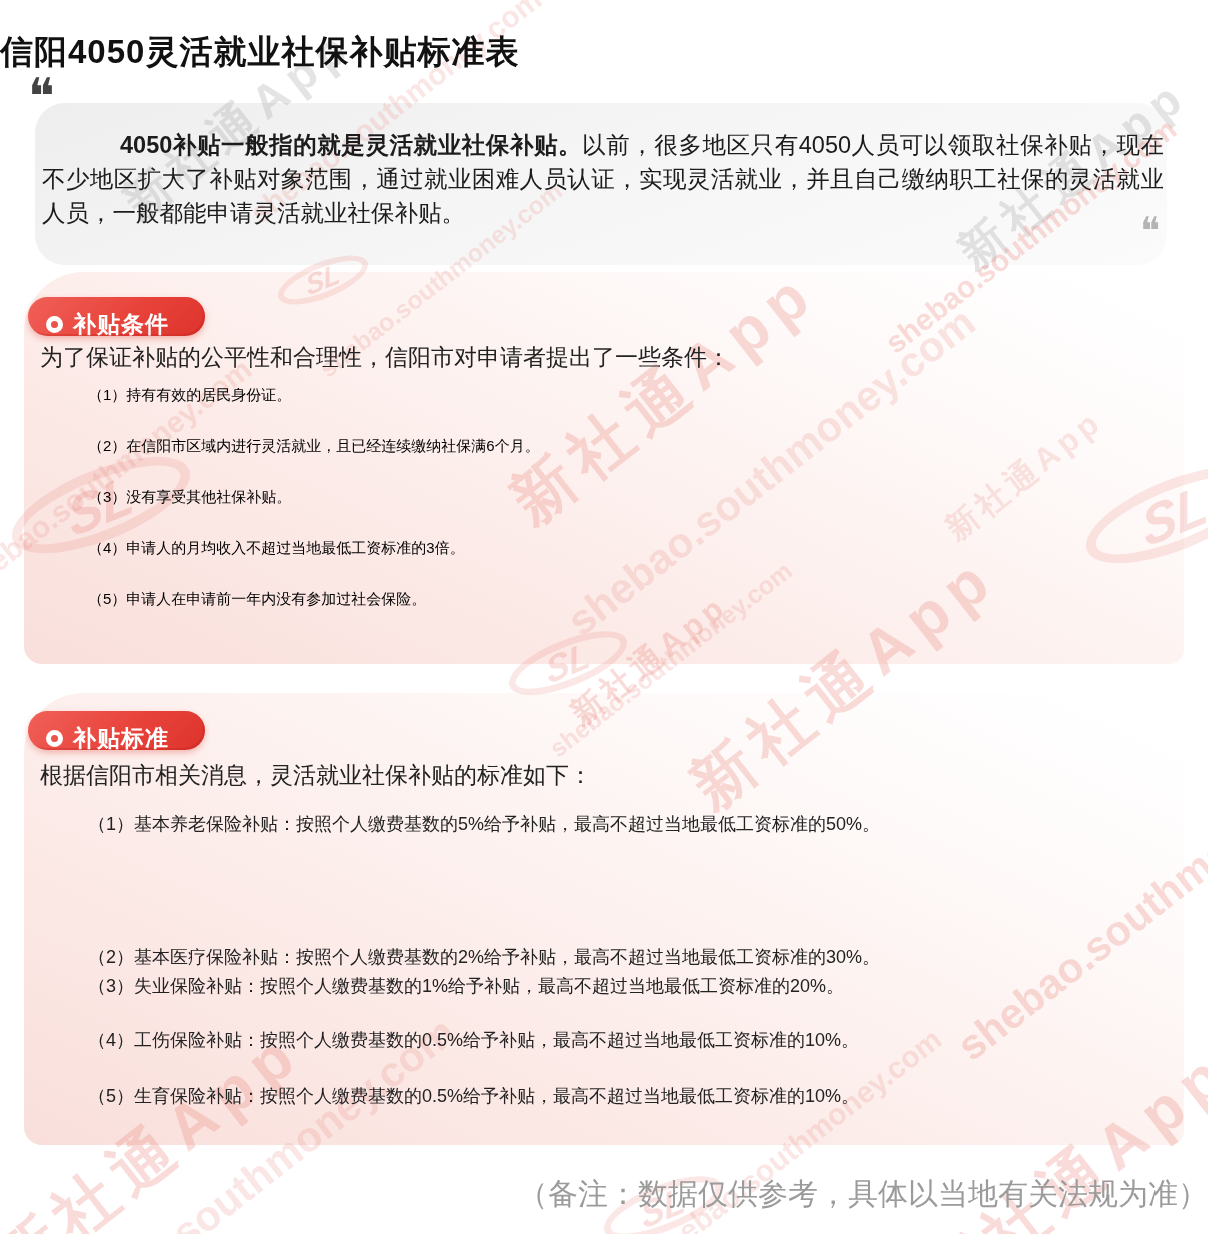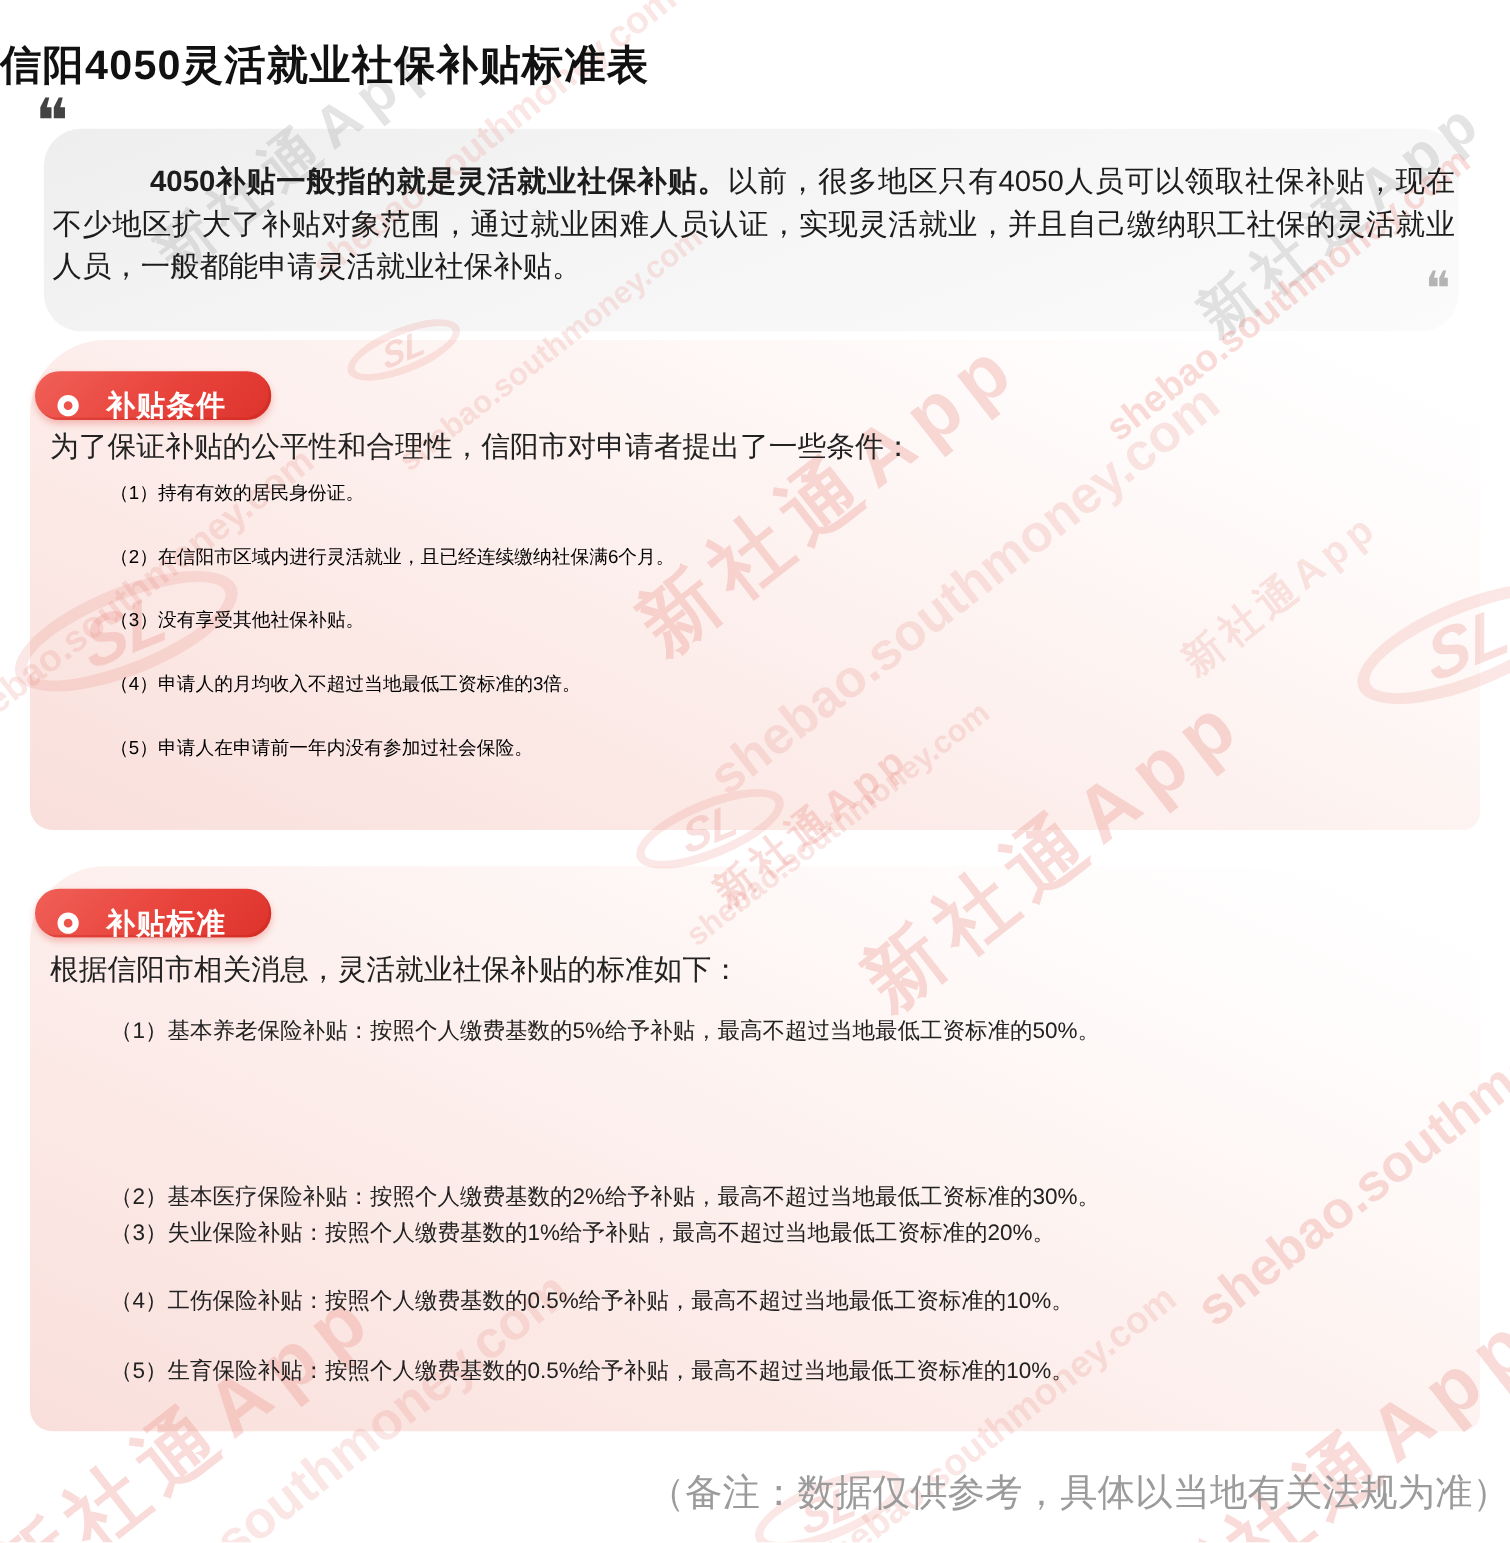--- a/index.html
+++ b/index.html
@@ -48,21 +48,21 @@
   }
   #section-conditions { top:272px; height:392px; }
   #section-standards  { top:693px; height:452px; }
 
   .badge {
     position:absolute; left:28px; height:39px;
     display:inline-flex; align-items:center;
     padding:16px 36px 0 18px; border-radius:20px;
     background:linear-gradient(135deg,#f06058 0%,#e8433b 55%,#dd342c 100%);
     box-shadow:0 3px 6px rgba(221,52,44,.30), inset -2px -2px 0 rgba(186,28,22,.28);
-    color:#fff; font-size:23px; font-weight:bold; letter-spacing:1px; z-index:4;gap:12px;
+    color:#fff; font-size:23px; font-weight:bold; letter-spacing:1px; z-index:4;
   }
   #badge-conditions { top:297px; }
   #badge-standards  { top:711px; }
   .ring-icon {
     width:17px; height:17px; border:5px solid #ffffff; border-radius:50%;
     margin-right:10px; flex:0 0 auto;
   }
 
   .section-lead {
     position:absolute; left:40px; width:1130px;

